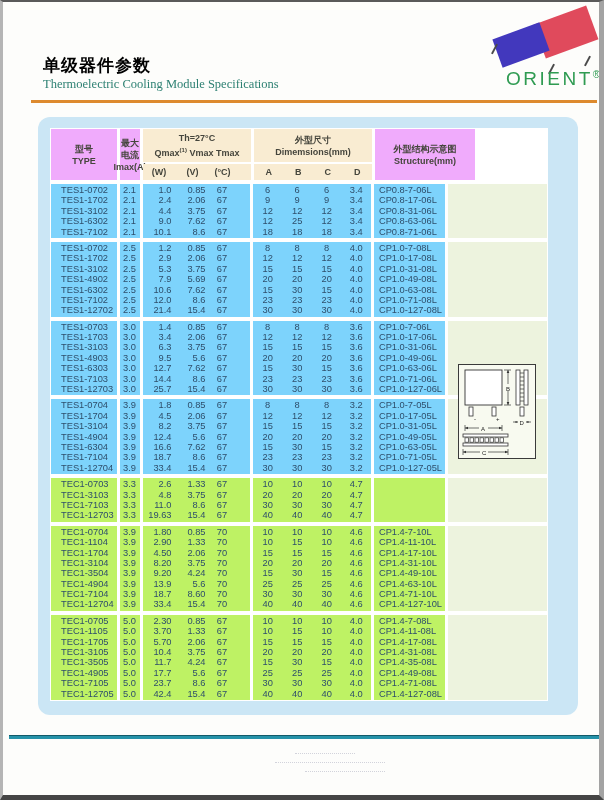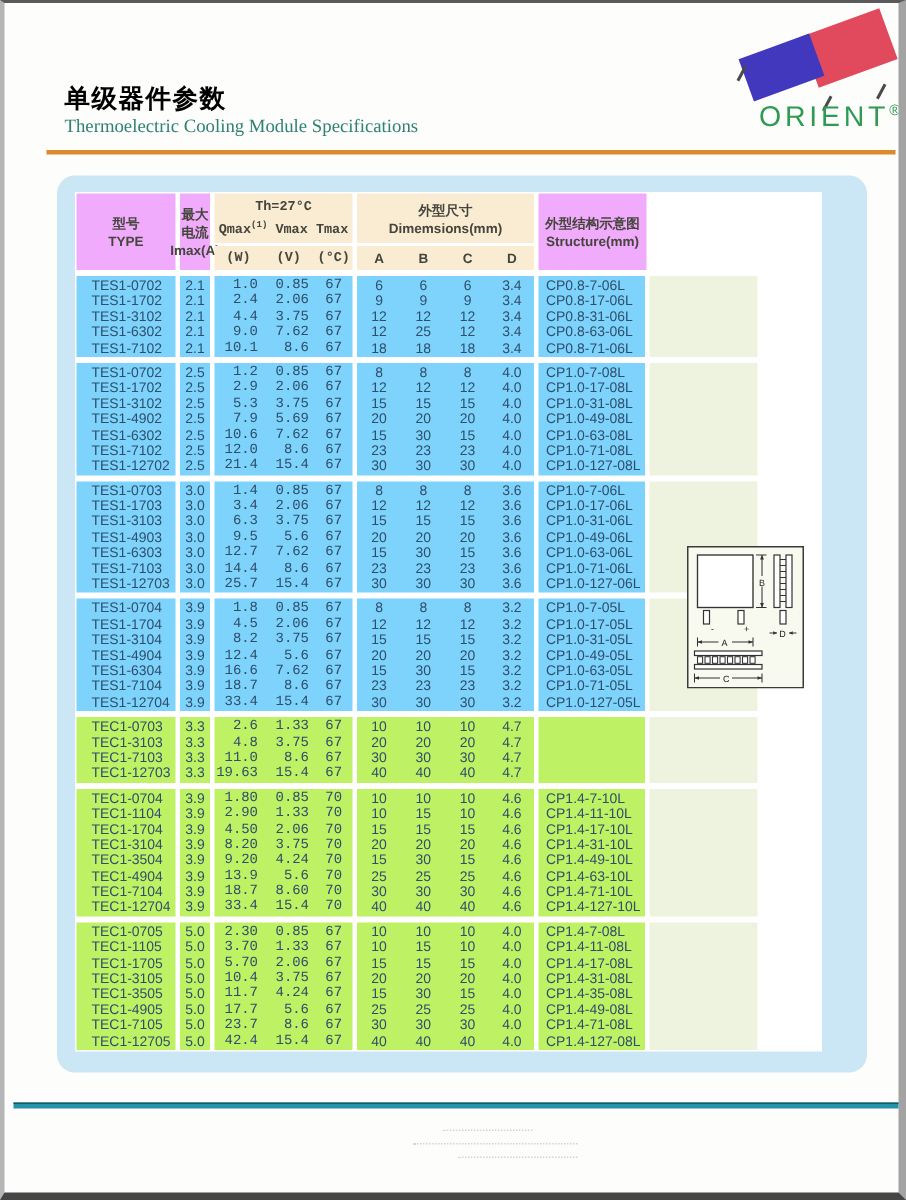--- a/index.html
+++ b/index.html
@@ -31,24 +31,24 @@
   .hrow{display:flex;gap:3px;}
   .hcell{background:#f0abfc;height:51px;display:flex;flex-direction:column;align-items:center;justify-content:center;
     font-size:9px;font-weight:bold;color:#45453c;text-align:center;line-height:12px;}
   .hcell.split{background:transparent;justify-content:flex-start;}
   .hcell .htop{background:#f9ecd2;height:33px;width:100%;display:flex;flex-direction:column;align-items:center;justify-content:center;}
   .hcell .hbot{background:#f9ecd2;height:16px;width:100%;margin-top:2px;display:flex;align-items:center;}
   sup{font-size:6px;}
 
   .c-type{width:66px;}
   .c-imax{width:20px;}
-  .c-qvt{width:92px;font-family:Liberation Mono, monospace;}
+  .c-qvt{width:108px;}
   .c-dims{width:118px;}
   .c-model{width:71px;}
-  .c-struct{width:72px;}
+  .c-struct{width:100px;}
 
   .block{display:flex;gap:3px;}
   .cell{padding:1px 0;font-size:9.3px;color:#2e4e6b;}
   .tone-blue .cell{background:#7dd3fc;}
   .tone-pink .cell{background:#bef264;}
   .tone-blue .c-struct,.tone-pink .c-struct{background:#edf3de;}
   .line{height:10.4px;line-height:10.4px;white-space:nowrap;}
   .c-type .line{padding-left:10px;}
   .c-imax .line{text-align:center;}
   .c-model .line{padding-left:5px;overflow:visible;}

